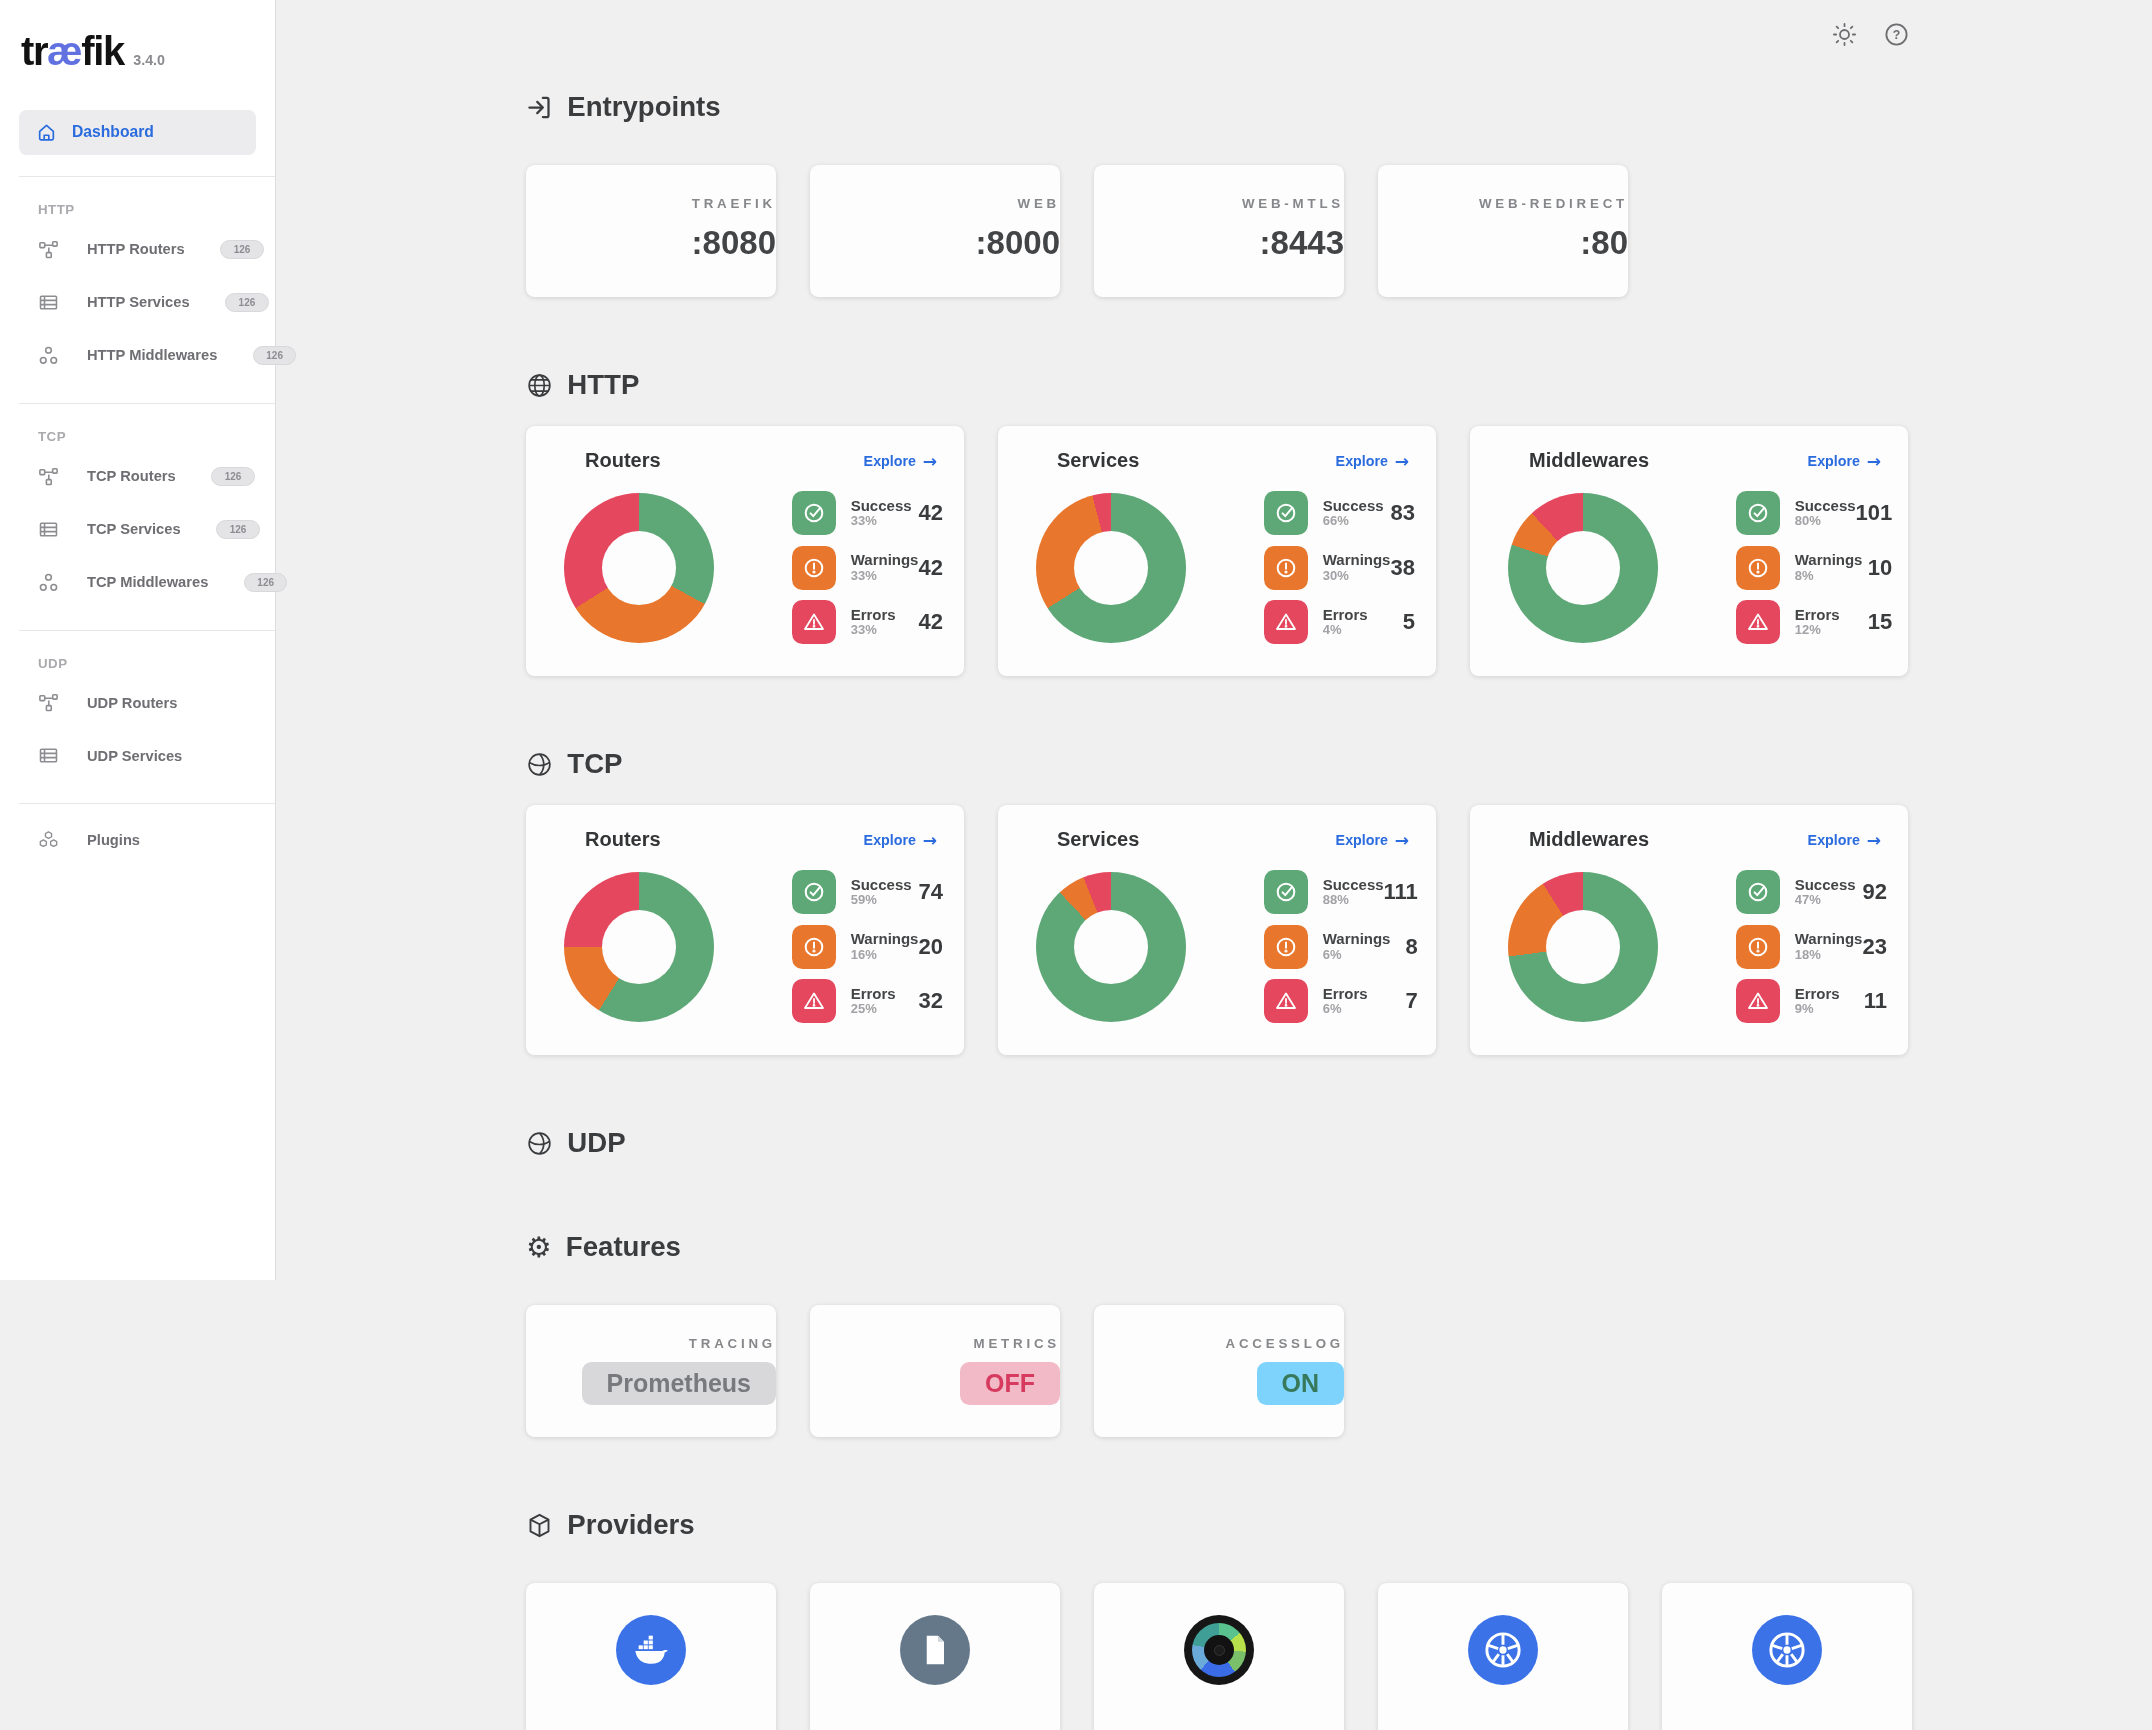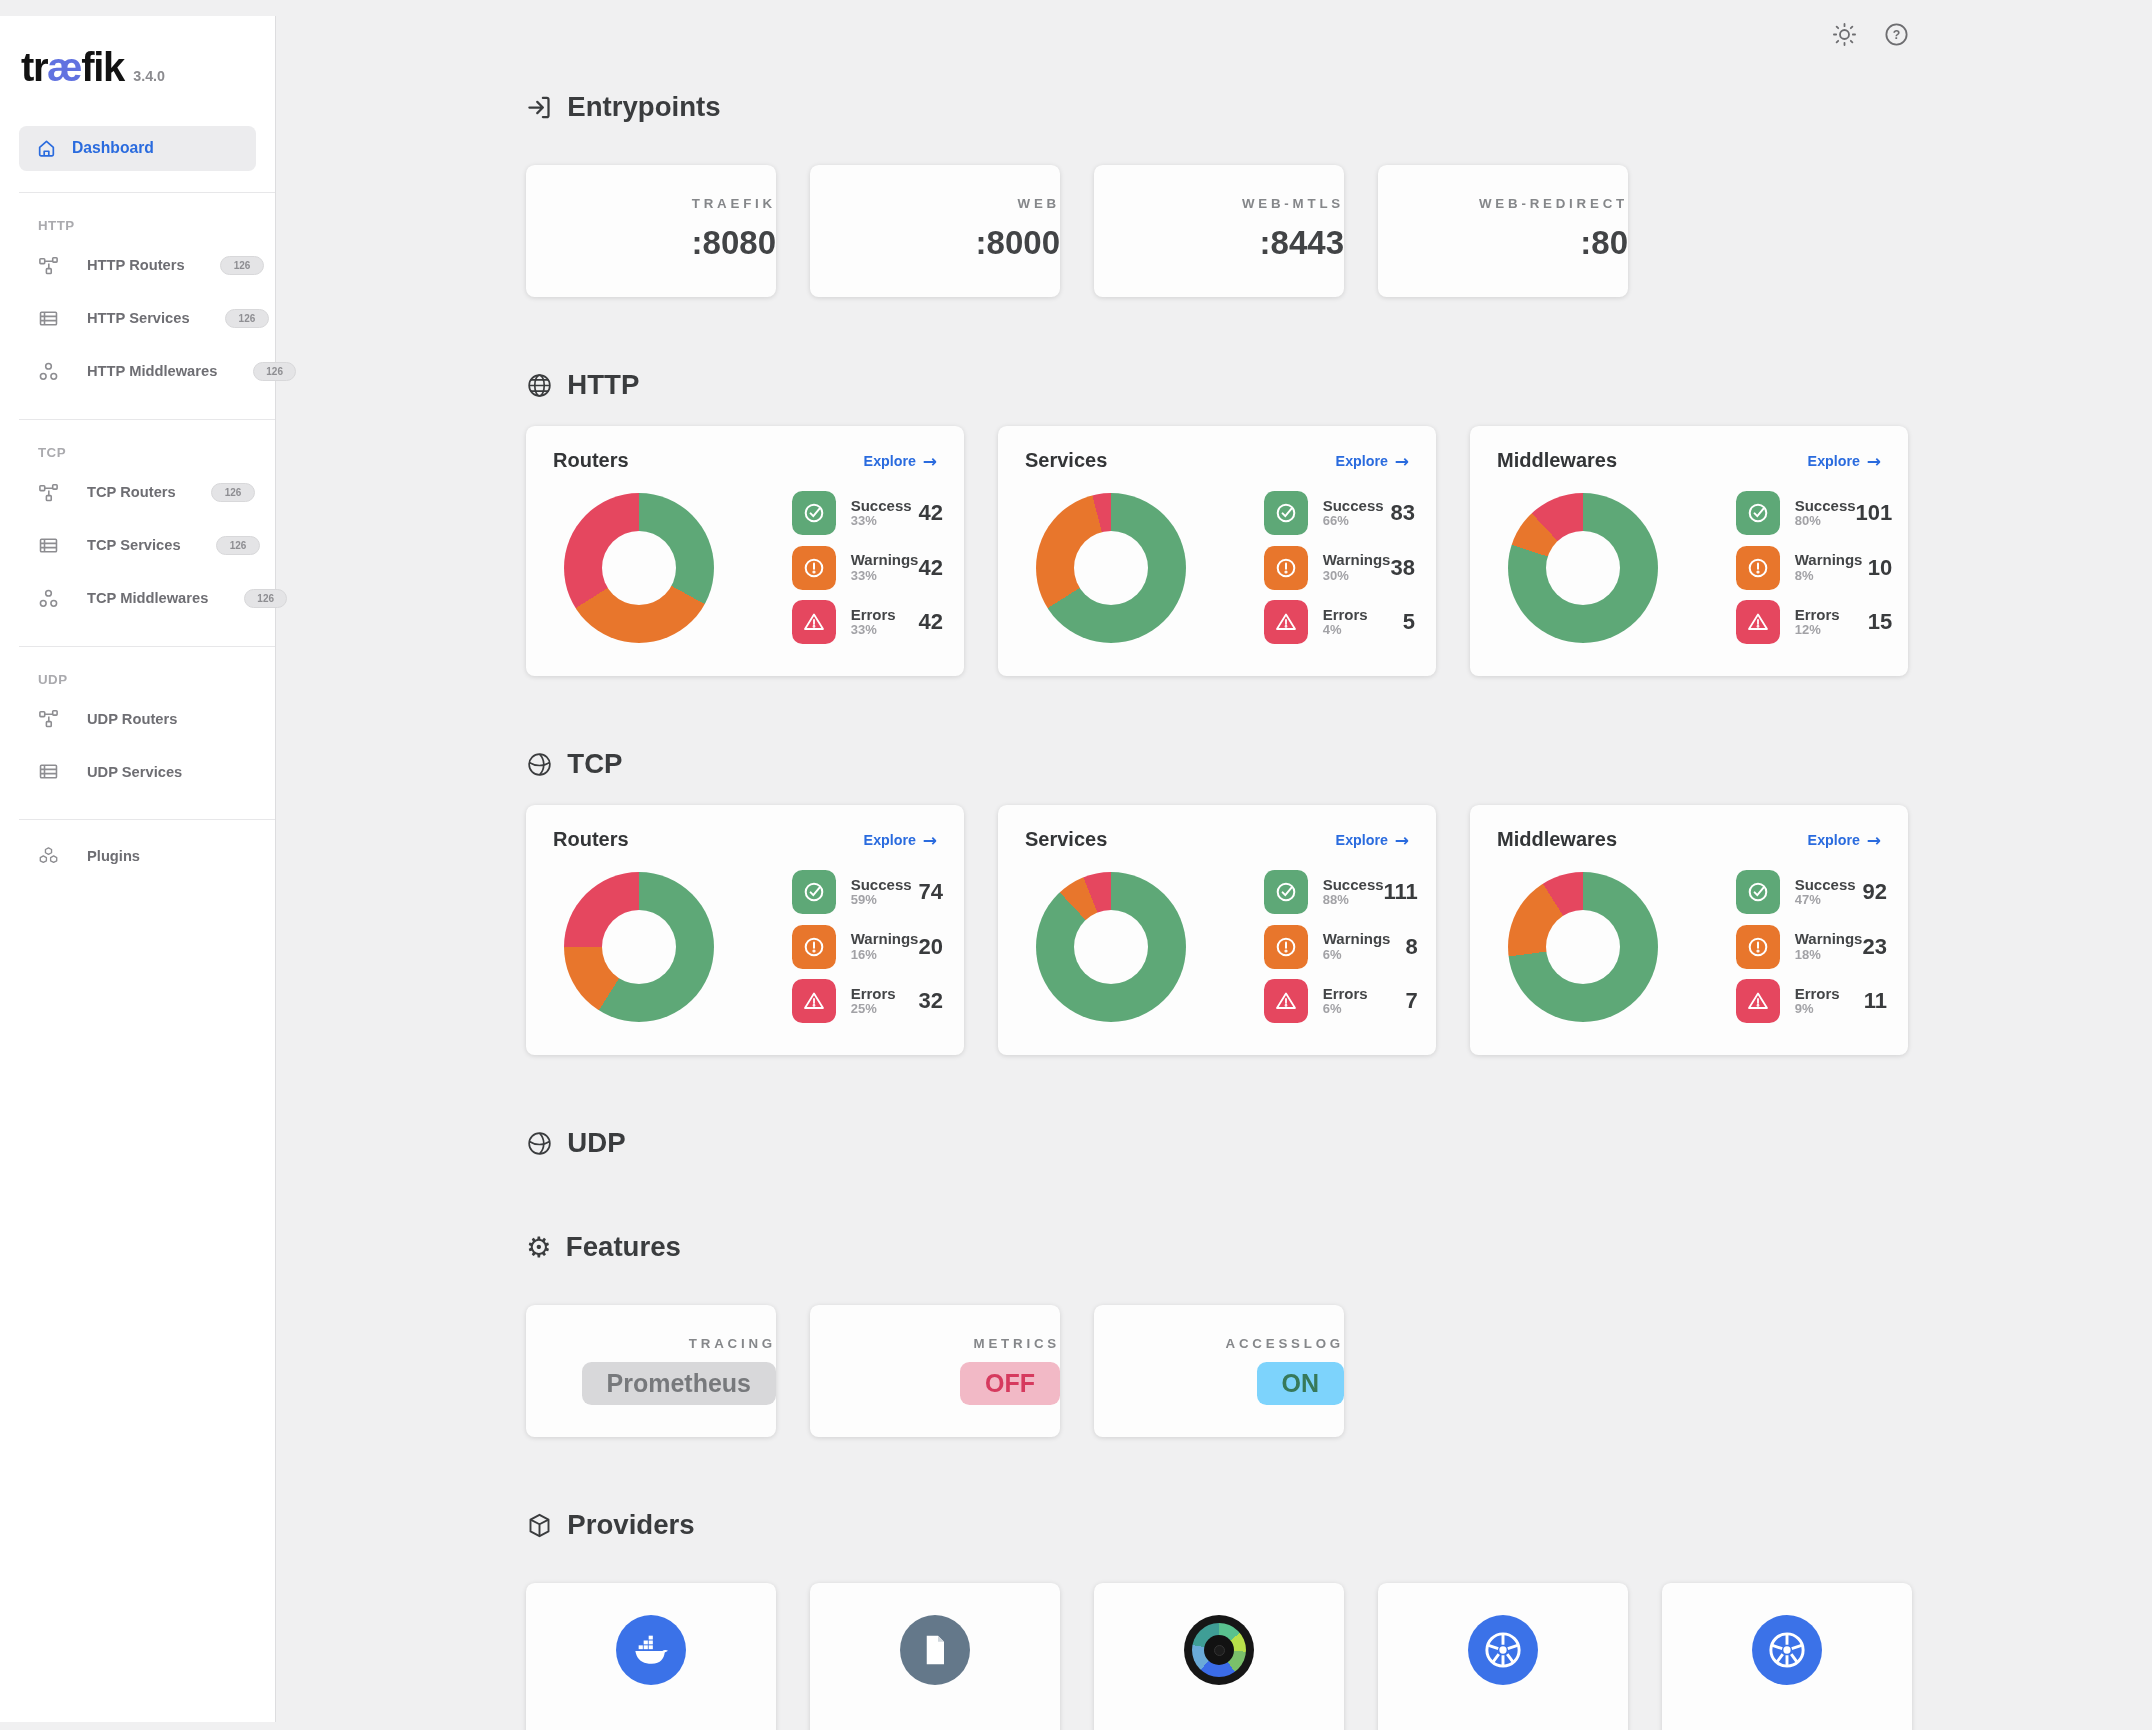--- a/index.html
+++ b/index.html
@@ -6,21 +6,21 @@
   html,body { width:2152px; height:1730px; overflow:hidden; }
   body {
     font-family:"Liberation Sans", sans-serif;
     background:#f0f0f1;
     color:#3a3c3e;
     position:relative;
   }
 
   
   .sidebar {
-    position:absolute; left:0; top:16px; width:276px; height:1706px;
+    position:absolute; left:0; top:0; width:276px; height:1280px;
     background:#ffffff; border-right:1px solid #dddddf;
   }
   .logo-row { display:flex; align-items:baseline; gap:9.5px; padding:28.5px 0 0 21px; cursor:pointer; }
   .logo { font-size:40px; font-weight:700; letter-spacing:-1.4px; color:#121212; }
   .logo .ae { color:#6172e0; }
   .version { font-size:14.3px; font-weight:600; color:#8b8b8f; }
 
   .nav-active {
     margin:36px 19px 0 19px; background:#ececee; border-radius:7.6px;
     display:flex; align-items:center; gap:15px; padding:12.4px 17px;
@@ -60,21 +60,21 @@
   .mini-label { font-size:13.3px; font-weight:600; letter-spacing:3.8px; color:#85878a; }
   .mini-value { margin-top:13.3px; font-size:33px; font-weight:700; color:#424446; }
   .pill { margin-top:11.4px; border-radius:9.5px; padding:6.7px 25px; font-size:25px; font-weight:700; }
   .pill.neutral { background:#d8d8da; color:#77797c; }
   .pill.off { background:#f2b9c6; color:#d63a5e; }
   .pill.on  { background:#7dd3fc; color:#37795a; }
 
   
   .monitor { width:438px; height:250px; padding:23px 27px 17px 27px; }
   .card-head { display:flex; align-items:center; justify-content:space-between; }
-  .card-title { font-size:20px; font-weight:700; color:#333537; }
+  .card-title { font-size:20px; font-weight:700; color:#333537;margin-left:32px; }
   .explore { display:flex; align-items:center; gap:6.7px; color:#2a6bde; font-size:14.3px; font-weight:700; cursor:pointer; text-decoration:none; }
   .explore .arr { font-family:"DejaVu Sans", sans-serif; font-size:17px; font-weight:700; }
   .card-body { margin-top:19px; display:flex; align-items:center; gap:30px; }
   .donut { width:150px; height:150px; border-radius:50%; position:relative; flex-shrink:0; margin-left:11.4px; }
   .donut::after { content:""; position:absolute; inset:38px; background:#fdfdfd; border-radius:50%; }
   .stats { flex:1; display:flex; flex-direction:column; gap:10.5px; }
   .stat { display:flex; align-items:center;padding-left:48px; }
   .stat-ic { width:44px; height:44px; border-radius:10.5px; display:flex; align-items:center; justify-content:center; flex-shrink:0; }
   .stat-ic.success { background:#5ea877; }
   .stat-ic.warning { background:#e8762c; }

